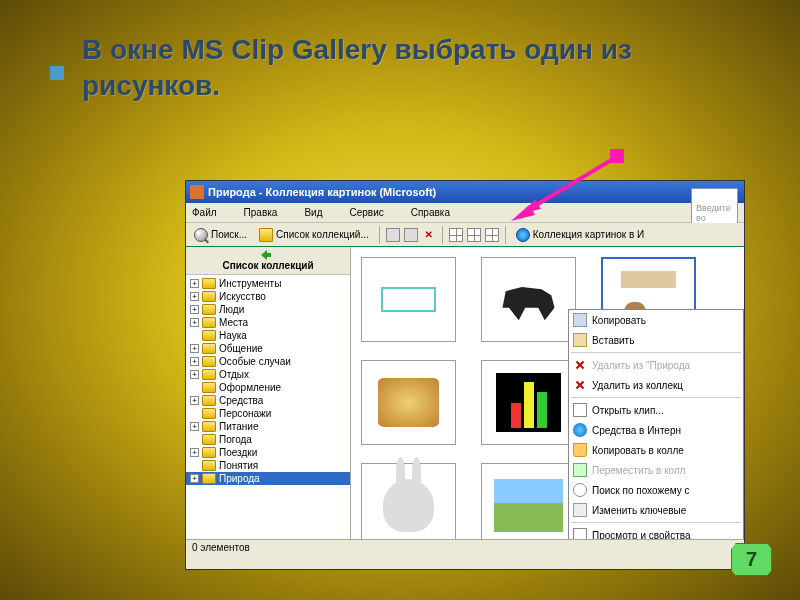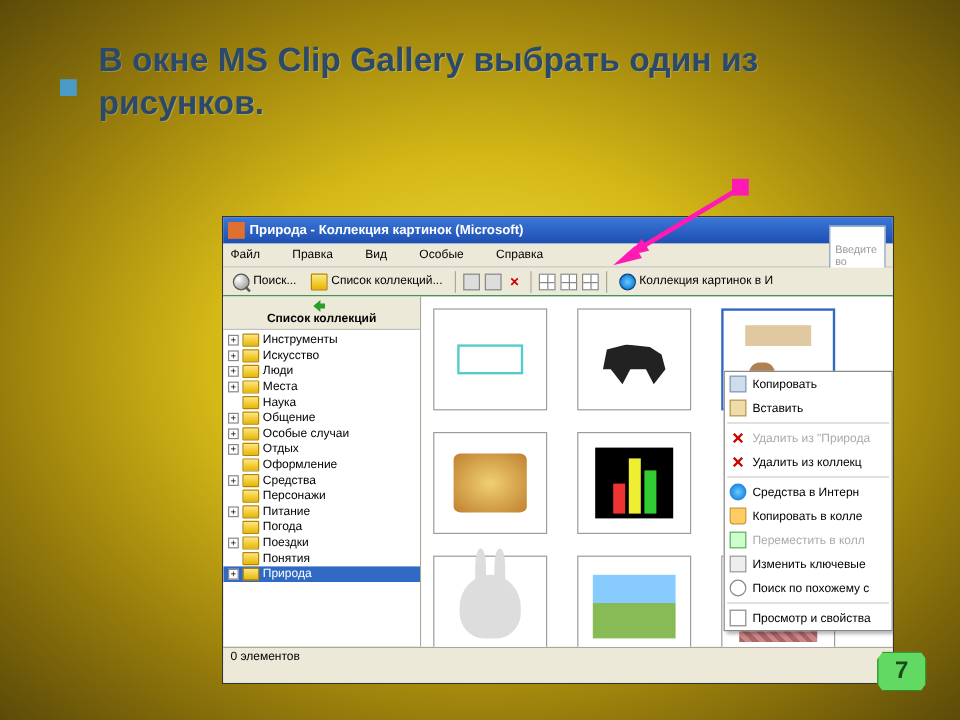--- a/index.html
+++ b/index.html
@@ -64,21 +64,21 @@
   .clip-chart span { width:10px; }
   .clip-chart span:nth-child(1){ height:50%; background:#e33; }
   .clip-chart span:nth-child(2){ height:90%; background:#ee3; }
   .clip-chart span:nth-child(3){ height:70%; background:#3c3; }
   .clip-rabbit { width:55%; height:65%; background:#ddd; border-radius:50% 50% 40% 40%; position:relative; }
   .clip-rabbit::before, .clip-rabbit::after { content:''; position:absolute; width:18%; height:55%; background:#ddd; top:-40%; border-radius:50% 50% 0 0; }
   .clip-rabbit::before { left:25%; } .clip-rabbit::after { right:25%; }
   .clip-land { width:75%; height:65%; background: linear-gradient(#8cf 45%, #8b5 45%); }
   .clip-pat { width:70%; height:70%; background: repeating-linear-gradient(45deg,#a66,#a66 4px,#c88 4px,#c88 8px); }
   .ctx-menu {
-    position:absolute; right:0; top:62px; width:141px; background:#fff;
+    position:absolute; right:0; top:62px; width:176px; background:#fff;
     border:1px solid #888; box-shadow: 2px 2px 3px rgba(0,0,0,0.3);
     font-size:10px; z-index:5;
   }
   .ctx-item { display:flex; align-items:center; padding:3px 6px 3px 4px; white-space:nowrap; overflow:hidden; }
   .ctx-item .ctx-icon { width:14px; height:14px; margin-right:5px; flex-shrink:0; }
   .ctx-item.disabled { color:#aaa; }
   .ctx-sep { height:1px; background:#ccc; margin:2px 2px; }
   .ci-copy { background:#cde; border:1px solid #89a; }
   .ci-paste { background:#eda; border:1px solid #b95; }
   .ci-del { position:relative; }
@@ -119,21 +119,21 @@
 
   <div class="titlebar">
     <div class="titlebar-icon"></div>
     <div class="titlebar-text">Природа - Коллекция картинок (Microsoft)</div>
   </div>
 
   <div class="menubar">
     <span>Файл</span>
     <span>Правка</span>
     <span>Вид</span>
-    <span>Особые</span>
+    <span>Сервис</span>
     <span>Справка</span>
     <div class="search-box">Введите во</div>
   </div>
 
   <div class="toolbar">
     <div class="tb-btn">
       <span class="tb-icon icon-search"></span>
       <span>Поиск...</span>
     </div>
     <div class="tb-btn">
@@ -289,38 +289,42 @@
           <div class="ctx-item disabled">
             <span class="ctx-icon ci-del"></span>
             <span>Удалить из "Природа</span>
           </div>
           <div class="ctx-item">
             <span class="ctx-icon ci-del"></span>
             <span>Удалить из коллекц</span>
           </div>
           <div class="ctx-sep"></div>
           <div class="ctx-item">
+            <span class="ctx-icon ci-open"></span>
+            <span>Открыть клип...</span>
+          </div>
+          <div class="ctx-item">
             <span class="ctx-icon ci-globe"></span>
             <span>Средства в Интерн</span>
           </div>
           <div class="ctx-item">
             <span class="ctx-icon ci-basket"></span>
             <span>Копировать в колле</span>
           </div>
           <div class="ctx-item disabled">
             <span class="ctx-icon ci-move"></span>
             <span>Переместить в колл</span>
           </div>
           <div class="ctx-item">
+            <span class="ctx-icon ci-search"></span>
+            <span>Поиск по похожему с</span>
+          </div>
+          <div class="ctx-item">
             <span class="ctx-icon ci-key"></span>
             <span>Изменить ключевые</span>
-          </div>
-          <div class="ctx-item">
-            <span class="ctx-icon ci-search"></span>
-            <span>Поиск по похожему с</span>
           </div>
           <div class="ctx-sep"></div>
           <div class="ctx-item">
             <span class="ctx-icon ci-prop"></span>
             <span>Просмотр и свойства</span>
           </div>
         </div>
     </div>
   </div>
 

